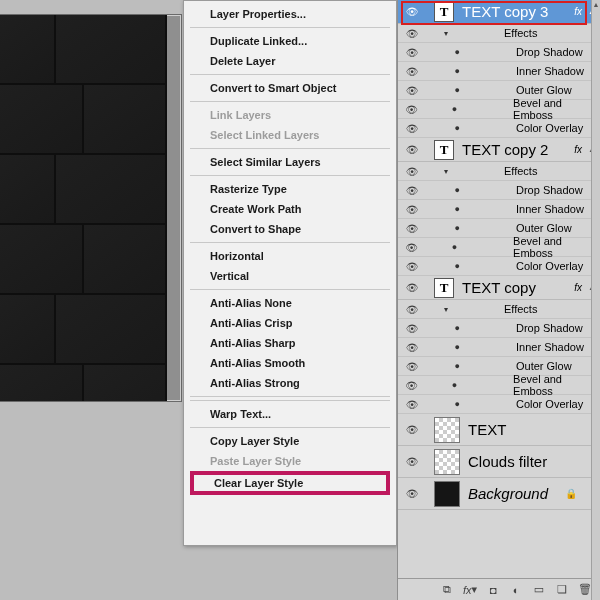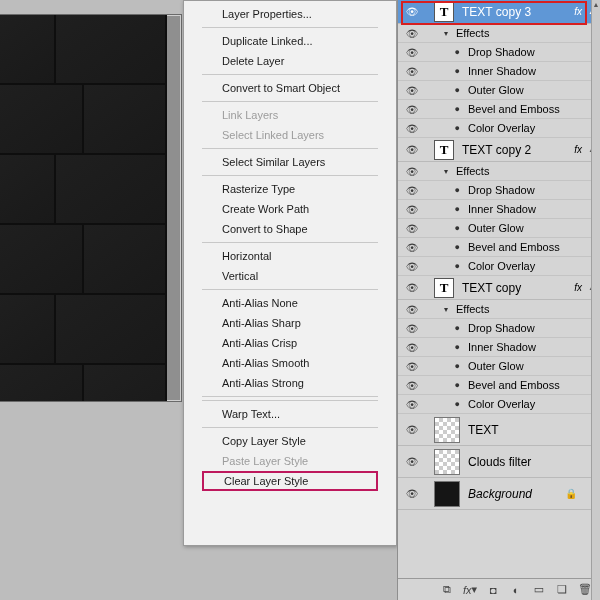--- a/index.html
+++ b/index.html
@@ -47,36 +47,37 @@
   
   .context-menu {
     position: absolute;
     left: 183px;
     top: 0;
     width: 214px;
     height: 546px;
     background: #f1f1f1;
     border: 1px solid #9a9a9a;
     box-shadow: 1px 1px 4px rgba(0,0,0,.3);
-    padding: 3px 16px;
+    padding: 3px 4px;
+    font-weight: bold;
   }
   .menu-item {
     padding: 3px 10px 3px 22px;
     color: #1a1a1a;
     cursor: default;
     line-height: 14px;
   }
   .menu-item.disabled { color: #9c9c9c; }
   .menu-sep {
     height: 1px;
     background: #c8c8c8;
     margin: 3px 2px;
   }
   .highlight-box {
-    border: 2px solid #be185d;
+    border: 4px solid #be185d;
     padding: 1px 8px 1px 20px;
     margin: 0 2px;
   }
   
   .layers-panel {
     position: absolute;
     left: 397px;
     top: 0;
     right: 0;
     bottom: 0;
@@ -134,21 +135,21 @@
     background: #fff;
   }
   .thumb-check {
     background:
       conic-gradient(#ccc 25%, #fff 0 50%, #ccc 0 75%, #fff 0) 0 0/8px 8px;
   }
   .thumb-dark { background: #151515; }
   .layer-name {
     flex: 1;
     padding-left: 4px;
-    font-size: 12px;
+    font-size: 15px;
     white-space: nowrap;
     overflow: hidden;
   }
   .fx-label {
     font-style: italic;
     font-size: 10px;
     padding-right: 2px;
   }
   .expand-tri {
     width: 12px;
@@ -169,21 +170,21 @@
   }
   .sub-row .eye { width: 16px; }
   .sub-row .bullet {
     width: 46px;
     text-align: right;
     padding-right: 6px;
     font-size: 9px;
     color: #333;
   }
   .sub-row.effects .bullet { width: 34px; font-size: 8px; }
-  .sub-row .lbl { padding-left: 2px; }
+  .sub-row .lbl { padding-left: 2px; margin-left: 48px; }
   .red-outline {
     border: 2px solid #d81f1f;
     position: absolute;
     pointer-events: none;
   }
   
   .panel-footer {
     height: 22px;
     background: #d5d5d5;
     border-top: 1px solid #999;
@@ -266,22 +267,22 @@
     <div class="menu-item">Select Similar Layers</div>
     <div class="menu-sep"></div>
     <div class="menu-item">Rasterize Type</div>
     <div class="menu-item">Create Work Path</div>
     <div class="menu-item">Convert to Shape</div>
     <div class="menu-sep"></div>
     <div class="menu-item">Horizontal</div>
     <div class="menu-item">Vertical</div>
     <div class="menu-sep"></div>
     <div class="menu-item">Anti-Alias None</div>
+    <div class="menu-item">Anti-Alias Crisp</div>
     <div class="menu-item">Anti-Alias Sharp</div>
-    <div class="menu-item">Anti-Alias Crisp</div>
     <div class="menu-item">Anti-Alias Smooth</div>
     <div class="menu-item">Anti-Alias Strong</div>
     <div class="menu-sep"></div>
     <div class="menu-sep"></div>
     <div class="menu-item">Warp Text...</div>
     <div class="menu-sep"></div>
     <div class="menu-item">Copy Layer Style</div>
     <div class="menu-item disabled">Paste Layer Style</div>
     <div class="menu-item highlight highlight-box">Clear Layer Style</div>
   </div>

